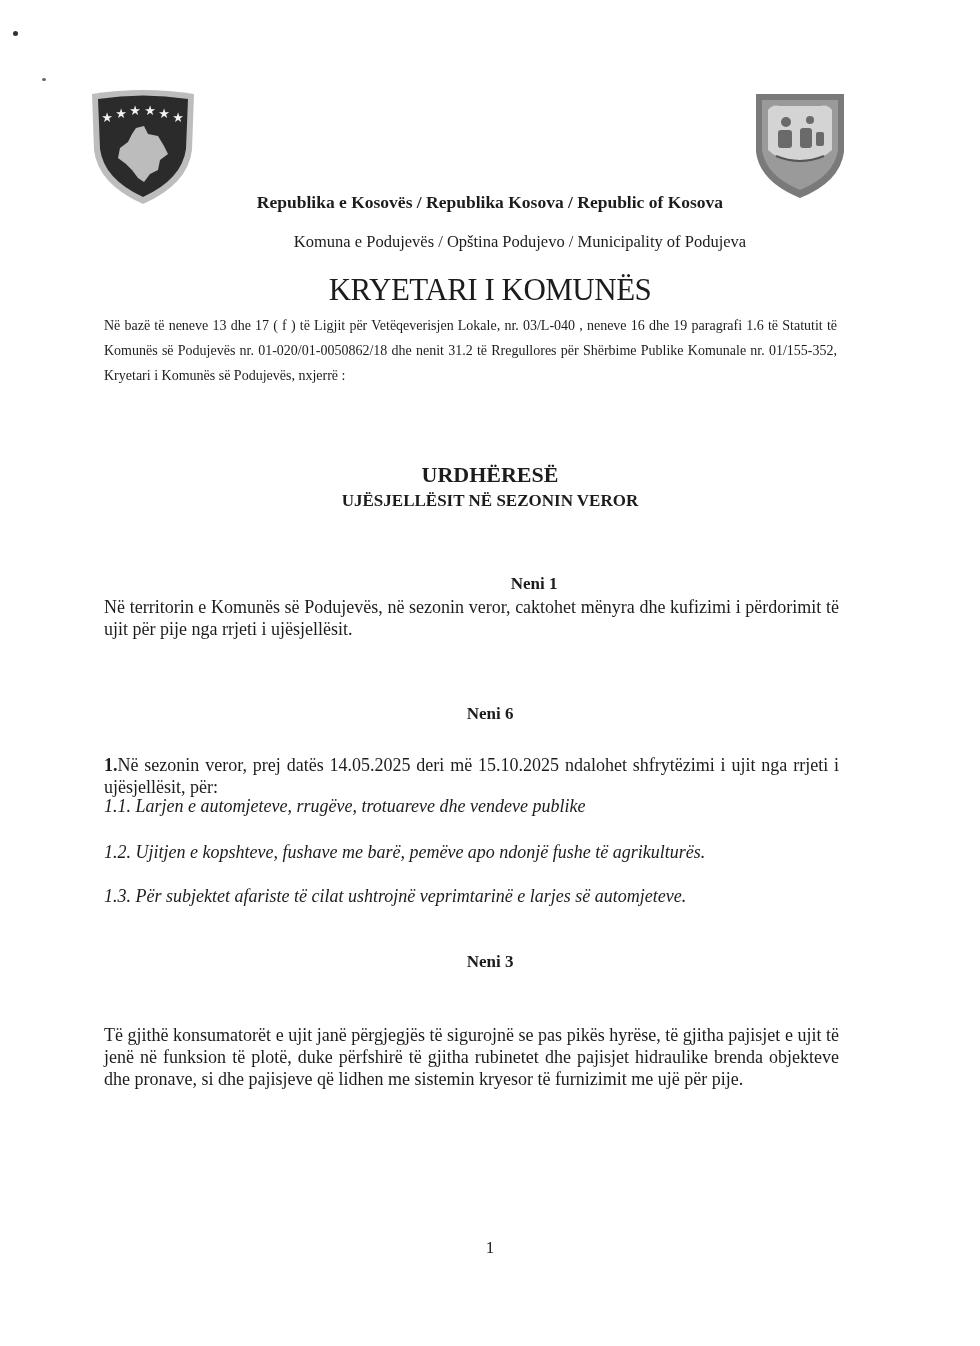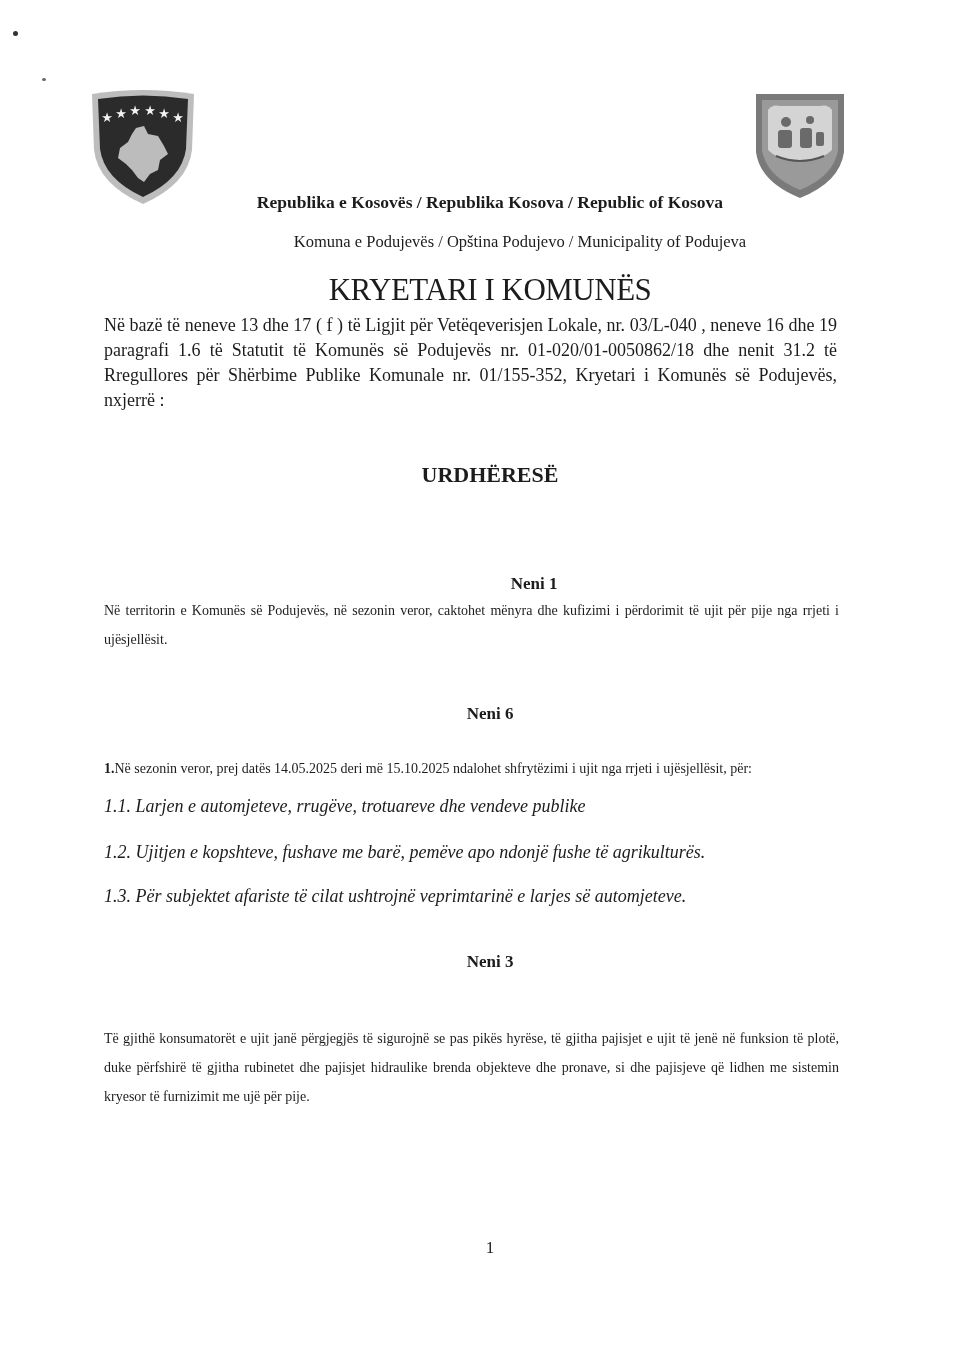--- a/index.html
+++ b/index.html
@@ -5,26 +5,26 @@
   html, body { margin:0; padding:0; background:#ffffff; }
   body { width:980px; height:1346px; position:relative; overflow:hidden;
          font-family:"Liberation Serif", serif; color:#1c1c1c; }
   .dot { position:absolute; left:13px; top:31px; width:5px; height:5px; background:#333; border-radius:50%; }
   .dot2 { position:absolute; left:42px; top:78px; width:4px; height:3px; background:#666; border-radius:50%; }
   .emblem-left { position:absolute; left:88px; top:88px; width:110px; height:118px; }
   .emblem-right { position:absolute; left:750px; top:90px; width:100px; height:110px; }
   .hdr1 { position:absolute; left:0; width:100%; top:192px; text-align:center; font-weight:bold; font-size:17.5px; box-sizing:border-box; }
   .hdr2 { position:absolute; left:0; width:100%; top:232px; text-align:center; font-size:16.5px; padding-left:60px; box-sizing:border-box; }
   .title { position:absolute; left:0; width:100%; top:256px; text-align:center; font-size:31px; font-weight:normal; letter-spacing:-0.5px;margin-top:16px; }
-  .preamble { position:absolute; left:104px; top:313px; width:733px; font-size:18px; line-height:25px; text-align:justify; }
+  .preamble { position:absolute; left:104px; top:313px; width:733px; font-size:14px; line-height:25px; text-align:justify; }
   .center { position:absolute; left:0; width:100%; text-align:center; font-weight:bold; }
   .order-title { top:462px; font-size:22px; }
   .order-sub { top:490px; font-size:17px; line-height:22px; }
   .neni { font-size:17px; }
-  .para { position:absolute; left:104px; width:735px; font-size:14px; line-height:29px; text-align:justify; }
+  .para { position:absolute; left:104px; width:735px; font-size:18px; line-height:22px; text-align:justify; }
   .item { position:absolute; left:104px; font-size:18px;font-style:italic; }
   .pagenum { position:absolute; left:0; width:100%; top:1238px; text-align:center; font-size:17px; }
   b.num { font-weight:bold; }
 </style>
 </head>
 <body>
 
 <div class="dot"></div>
 <div class="dot2"></div>
 
@@ -58,20 +58,21 @@
 
 <div class="hdr1">Republika e Kosovës / Republika Kosova / Republic of Kosova</div>
 <div class="hdr2">Komuna e Podujevës / Opština Podujevo / Municipality of Podujeva</div>
 
 <div class="title">KRYETARI I KOMUNËS</div>
 
 <div class="preamble">Në bazë të neneve 13 dhe 17 ( f )  të Ligjit për Vetëqeverisjen Lokale, nr. 03/L-040 , neneve 16 dhe 19 paragrafi 1.6  të Statutit të Komunës së Podujevës nr. 01-020/01-0050862/18 dhe nenit 31.2 të Rregullores për Shërbime Publike Komunale nr. 01/155-352, Kryetari i  Komunës së Podujevës, nxjerrë :</div>
 
 <div class="center order-title">URDHËRESË</div>
 <div class="center order-sub">
+  <div>UJËSJELLËSIT NË SEZONIN VEROR</div>
 </div>
 
 <div class="center neni" style="top:574px;padding-left:44px;">Neni 1</div>
 <div class="para" style="top:596px;">Në territorin e Komunës së Podujevës, në sezonin veror, caktohet mënyra dhe kufizimi i përdorimit të ujit për pije nga rrjeti i ujësjellësit.</div>
 
 <div class="center neni" style="top:704px;">Neni 6</div>
 <div class="para" style="top:728px;margin-top:26px;"><b class="num">1.</b><span>Në sezonin veror, prej datës 14.05.2025 deri më 15.10.2025  ndalohet shfrytëzimi i ujit nga rrjeti  i ujësjellësit, për:</span></div>
 <div class="item" style="top:796px;">1.1. Larjen e  automjeteve,  rrugëve,  trotuareve dhe vendeve publike</div>
 <div class="item" style="top:842px;">1.2.  Ujitjen e  kopshteve, fushave  me barë, pemëve apo ndonjë fushe të agrikulturës.</div>
 <div class="item" style="top:886px;">1.3. Për subjektet afariste të cilat ushtrojnë veprimtarinë e larjes së automjeteve.</div>

